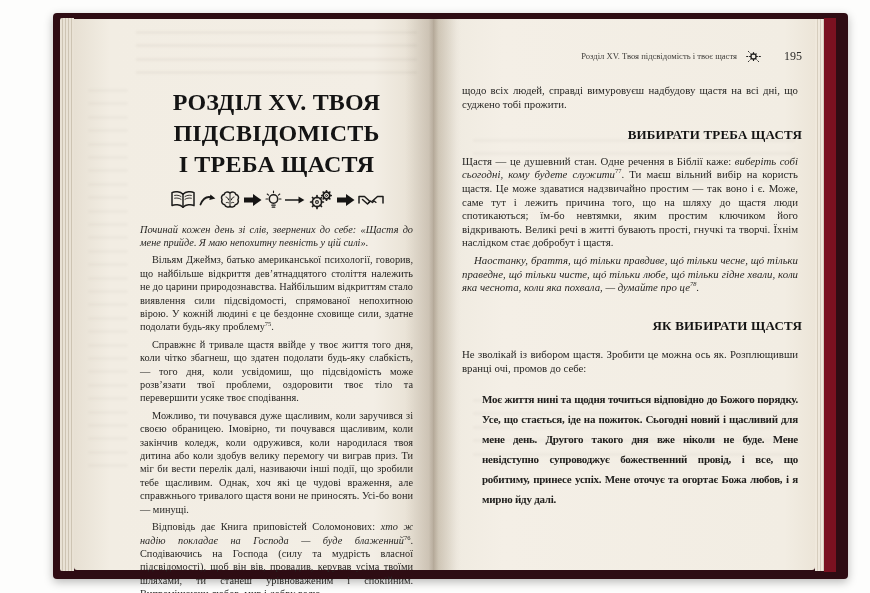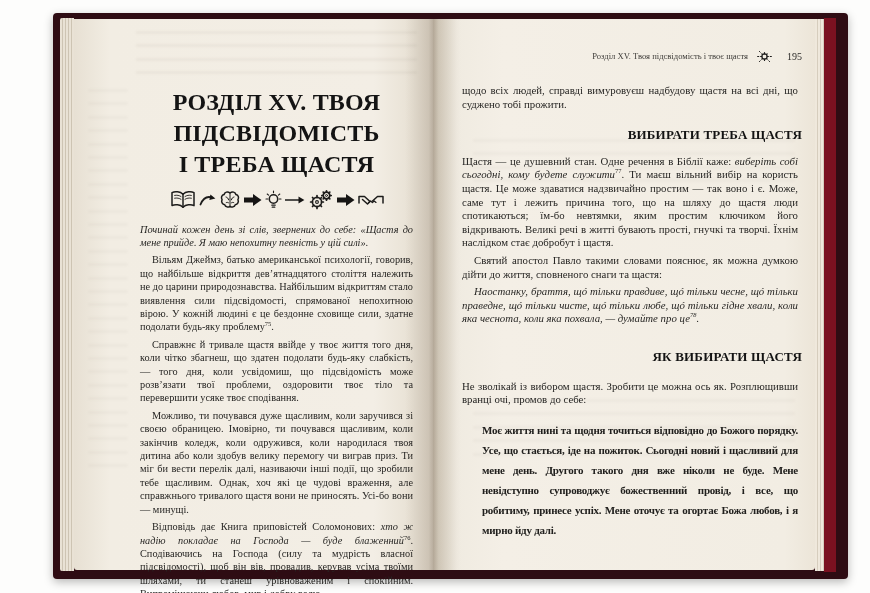--- a/index.html
+++ b/index.html
@@ -24,21 +24,21 @@
   p{margin:4px;text-align:justify;}
   .indent{text-indent:12px;}
   .italic{font-style:italic;}
   sup{font-size:6.5px;line-height:0;vertical-align:super;}
   .chapter-title{margin:42px 0 6px;text-align:center;font-weight:bold;font-size:24px;
     line-height:1.3;color:#141414;letter-spacing:.2px;}
   .icons-row{display:flex;align-items:center;justify-content:center;gap:3px;margin:6px 0 10px;height:26px;}
   .icons-row svg{display:block;}
   .runhead{display:flex;align-items:center;justify-content:flex-end;gap:9px;
     font-size:8.6px;color:#3c3a37;margin-bottom:20px;}
-  .runhead .pagenum{font-size:10px;color:#2c2b29;margin-left:6px;}
+  .runhead .pagenum{font-size:12px;color:#2c2b29;margin-left:14px;}
   .sect-head{text-align:right;font-weight:bold;font-size:13px;color:#131313;
     letter-spacing:.2px;margin:17px 0 13px;}
   .sect-head.second{margin:24px 0 16px;}
   .affirmation{margin:13px 4px 0 24px;font-weight:bold;letter-spacing:-.25px;
     font-size:11px;line-height:20px;color:#21201e;}
   .ghost{position:absolute;pointer-events:none;filter:blur(1px);
     background:repeating-linear-gradient(180deg,rgba(125,112,98,.12) 0 3px,rgba(0,0,0,0) 3px 13.4px);}
   svg .ln{fill:none;stroke:#1d1c1b;stroke-width:1.5;stroke-linecap:round;stroke-linejoin:round;}
   svg .fl{fill:#161514;stroke:none;}
 </style>
@@ -126,21 +126,20 @@
           </g>
         </svg>
         <span class="pagenum">195</span>
       </div>
 
       <p><span>щодо всіх людей, справді вимуровуєш надбудову щастя на всі дні, що суджено тобі прожити.</span></p>
 
       <div class="sect-head">ВИБИРАТИ ТРЕБА ЩАСТЯ</div>
 
       <p><span>Щастя — це душевний стан. Одне речення в Біблії каже: </span><i>виберіть собі сьогодні, кому будете служити</i><sup>77</sup><span>. Ти маєш вільний вибір на користь щастя. Це може здаватися надзвичайно простим — так воно і є. Може, саме тут і лежить причина того, що на шляху до щастя люди спотикаються; їм-бо невтямки, яким простим ключиком його відкривають. Великі речі в житті бувають прості, гнучкі та творчі. Їхнім наслідком стає добробут і щастя.</span></p>
-      <p class="indent"><span>Святий апостол Павло такими словами пояснює, як можна думкою дійти до життя, сповненого снаги та щастя:</span></p>
       <p class="indent italic"><span>Наостанку, браття, щó тільки правдиве, щó тільки чесне, щó тільки праведне, щó тільки чисте, щó тільки любе, щó тільки гідне хвали, коли яка чеснота, коли яка похвала, — думайте про це</span><sup>78</sup><span>.</span></p>
 
       <div class="sect-head second">ЯК ВИБИРАТИ ЩАСТЯ</div>
 
       <p><span>Не зволікай із вибором щастя. Зробити це можна ось як. Розплющивши вранці очі, промов до себе:</span></p>
       <p class="affirmation"><span>Моє життя нині та щодня точиться відповідно до Божого порядку. Усе, що стається, іде на пожиток. Сьогодні новий і щасливий для мене день. Другого такого дня вже ніколи не буде. Мене невідступно супроводжує божественний провід, і все, що робитиму, принесе успіх. Мене оточує та огортає Божа любов, і я мирно йду далі.</span></p>
     </div>
   </div>
 
   <div class="spine-shadow"></div>

